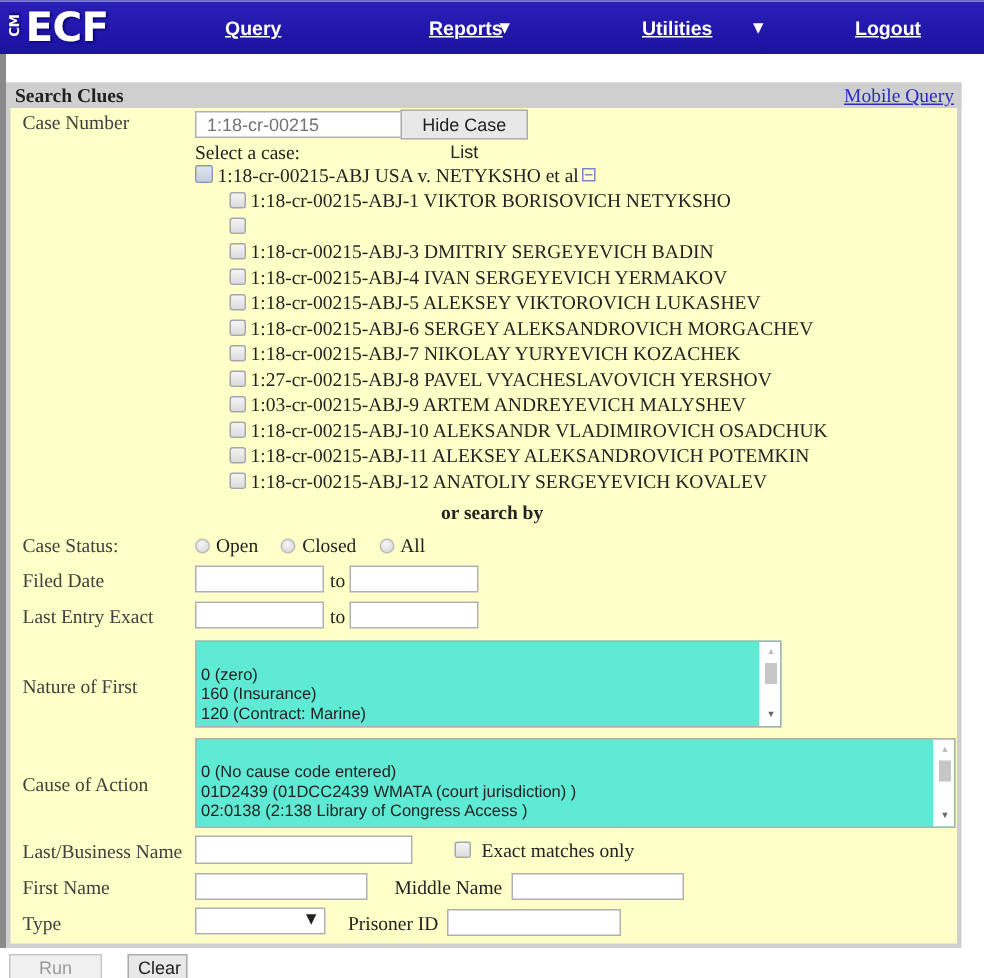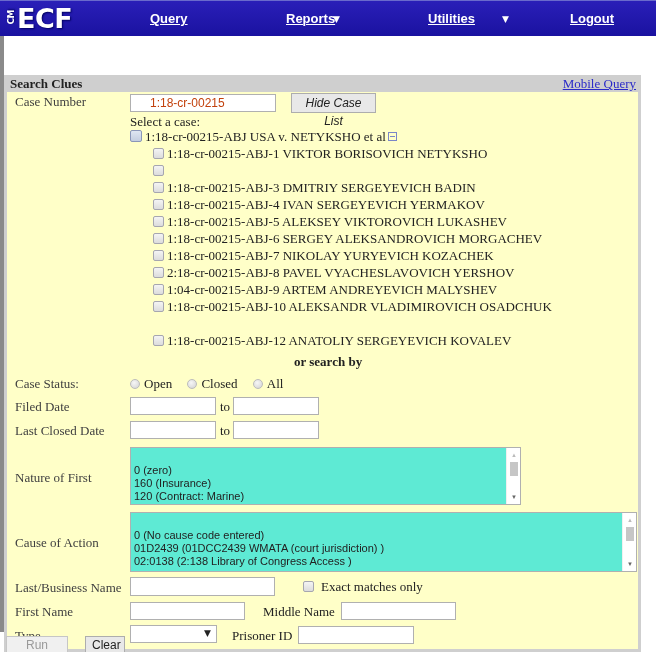--- a/index.html
+++ b/index.html
@@ -39,42 +39,41 @@
   }
   .nav-caret {
     position: absolute; top: 0; height: 36px; line-height: 36px;
     color: #fff; font-size: 9px; font-family: "DejaVu Sans", sans-serif;
   }
 
   
   .panel {
     position: absolute; left: 4px; top: 55px; width: 637px; height: 577px;
     background: #cfcfcf;
-    margin-top: 20px;
   }
   .panel-header {
     position: absolute; left: 0; top: 0; width: 637px; height: 16px;
     background: #cfcfcf;
   }
   .panel-title {
     position: absolute; left: 6px; top: 1px; font-weight: bold; font-size: 13px;
   }
   .mobile-link {
     position: absolute; right: 5px; top: 1px; color: #2a2ac8; text-decoration: underline; font-size: 13px;
   }
   .panel-body {
     position: absolute; left: 3px; top: 17px; width: 631px; height: 557px;
     background: #ffffc8;
   }
   .lbl {
     position: absolute; left: 8px; font-size: 13px; color: #404040;
   }
   .txt {
     position: absolute; height: 18px; background: #fff; border: 1px solid #b0b0b0;
-    font-family: "Liberation Sans", sans-serif; font-size: 12px; padding: 1px 19px; color: #c2410c;
+    font-family: "Liberation Sans", sans-serif; font-size: 12px; padding: 1px 7px; color: #737373;
   }
   .btn {
     position: absolute; height: 20px; background: #e8e8e8; border: 1px solid #adadad;
     font-family: "Liberation Sans", sans-serif; font-size: 12px; color: #222;
     padding: 0 6px; line-height: 18px; text-align: center;
   }
   .btn.disabled { color: #9a9a9a; background: #f0f0f0; border-color: #c6c6c6; }
   .cb {
     display: inline-block; width: 11px; height: 11px; border: 1px solid #a6a6b0;
     background: linear-gradient(#f4f4f4, #dcdcdc); border-radius: 2px; vertical-align: -1px; margin-right: 3px;
@@ -130,54 +129,55 @@
 <div class="panel">
   <div class="panel-header">
     <span class="panel-title">Search Clues</span>
     <a class="mobile-link">Mobile Query</a>
   </div>
 
   <div class="panel-body">
 
     <span class="lbl" style="top:2px">Case Number</span>
     <div class="txt" style="left:123px; top:2px; width:146px;">1:18-cr-00215</div>
-    <div class="btn" style="left:284px; top:1px; width:85px;font-style:italic;">Hide Case List</div>
+    <div class="btn" style="left:260px; top:1px; width:85px;">Hide Case List</div>
     <span class="case-row" style="left:123px; top:22px;">Select a case:</span>
 
     <div class="case-row" style="left:123px; top:37px;">
       <span class="cb big"></span><span>1:18-cr-00215-ABJ USA v. NETYKSHO et al</span><span class="minus-box"></span>
     </div>
 
     <div class="case-row" style="left:146px; top:54px;"><span class="cb"></span><span>1:18-cr-00215-ABJ-1 VIKTOR BORISOVICH NETYKSHO</span></div>
     <div class="case-row" style="left:146px; top:71px;"><span class="cb"></span></div>
     <div class="case-row" style="left:146px; top:88px;"><span class="cb"></span><span>1:18-cr-00215-ABJ-3 DMITRIY SERGEYEVICH BADIN</span></div>
     <div class="case-row" style="left:146px; top:105px;"><span class="cb"></span><span>1:18-cr-00215-ABJ-4 IVAN SERGEYEVICH YERMAKOV</span></div>
     <div class="case-row" style="left:146px; top:122px;"><span class="cb"></span><span>1:18-cr-00215-ABJ-5 ALEKSEY VIKTOROVICH LUKASHEV</span></div>
     <div class="case-row" style="left:146px; top:139px;"><span class="cb"></span><span>1:18-cr-00215-ABJ-6 SERGEY ALEKSANDROVICH MORGACHEV</span></div>
     <div class="case-row" style="left:146px; top:156px;"><span class="cb"></span><span>1:18-cr-00215-ABJ-7 NIKOLAY YURYEVICH KOZACHEK</span></div>
-    <div class="case-row" style="left:146px; top:173px;"><span class="cb"></span><span>2:18-cr-00215-ABJ-8 PAVEL VYACHESLAVOVICH YERSHOV</span></div>
-    <div class="case-row" style="left:146px; top:190px;"><span class="cb"></span><span>1:04-cr-00215-ABJ-9 ARTEM ANDREYEVICH MALYSHEV</span></div>
+    <div class="case-row" style="left:146px; top:173px;"><span class="cb"></span><span>1:27-cr-00215-ABJ-8 PAVEL VYACHESLAVOVICH YERSHOV</span></div>
+    <div class="case-row" style="left:146px; top:190px;"><span class="cb"></span><span>1:03-cr-00215-ABJ-9 ARTEM ANDREYEVICH MALYSHEV</span></div>
     <div class="case-row" style="left:146px; top:207px;"><span class="cb"></span><span>1:18-cr-00215-ABJ-10 ALEKSANDR VLADIMIROVICH OSADCHUK</span></div>
+    <div class="case-row" style="left:146px; top:224px;"><span class="cb"></span><span>1:18-cr-00215-ABJ-11 ALEKSEY ALEKSANDROVICH POTEMKIN</span></div>
     <div class="case-row" style="left:146px; top:241px;"><span class="cb"></span><span>1:18-cr-00215-ABJ-12 ANATOLIY SERGEYEVICH KOVALEV</span></div>
 
     <span class="case-row" style="left:287px; top:262px; font-weight:bold;">or search by</span>
 
     <span class="lbl" style="top:284px">Case Status:</span>
     <div class="radio-group" style="left:123px; top:284px;">
       <span class="opt"><span class="radio"></span><span>Open</span></span>
       <span class="opt"><span class="radio"></span><span>Closed</span></span>
       <span class="opt"><span class="radio"></span><span>All</span></span>
     </div>
 
     <span class="lbl" style="top:307px">Filed Date</span>
     <div class="txt" style="left:123px; top:305px; width:86px;"></div>
     <span class="case-row" style="left:213px; top:307px;">to</span>
     <div class="txt" style="left:226px; top:305px; width:86px;"></div>
 
-    <span class="lbl" style="top:331px">Last Closed Date</span>
+    <span class="lbl" style="top:331px">Last Entry Exact</span>
     <div class="txt" style="left:123px; top:329px; width:86px;"></div>
     <span class="case-row" style="left:213px; top:331px;">to</span>
     <div class="txt" style="left:226px; top:329px; width:86px;"></div>
 
     <span class="lbl" style="top:378px">Nature of First</span>
     <div class="listbox" style="left:123px; top:355px; width:391px; height:58px;">
       <div class="opts">
         <div>0 (zero)</div>
         <div>160 (Insurance)</div>
         <div>120 (Contract: Marine)</div>

